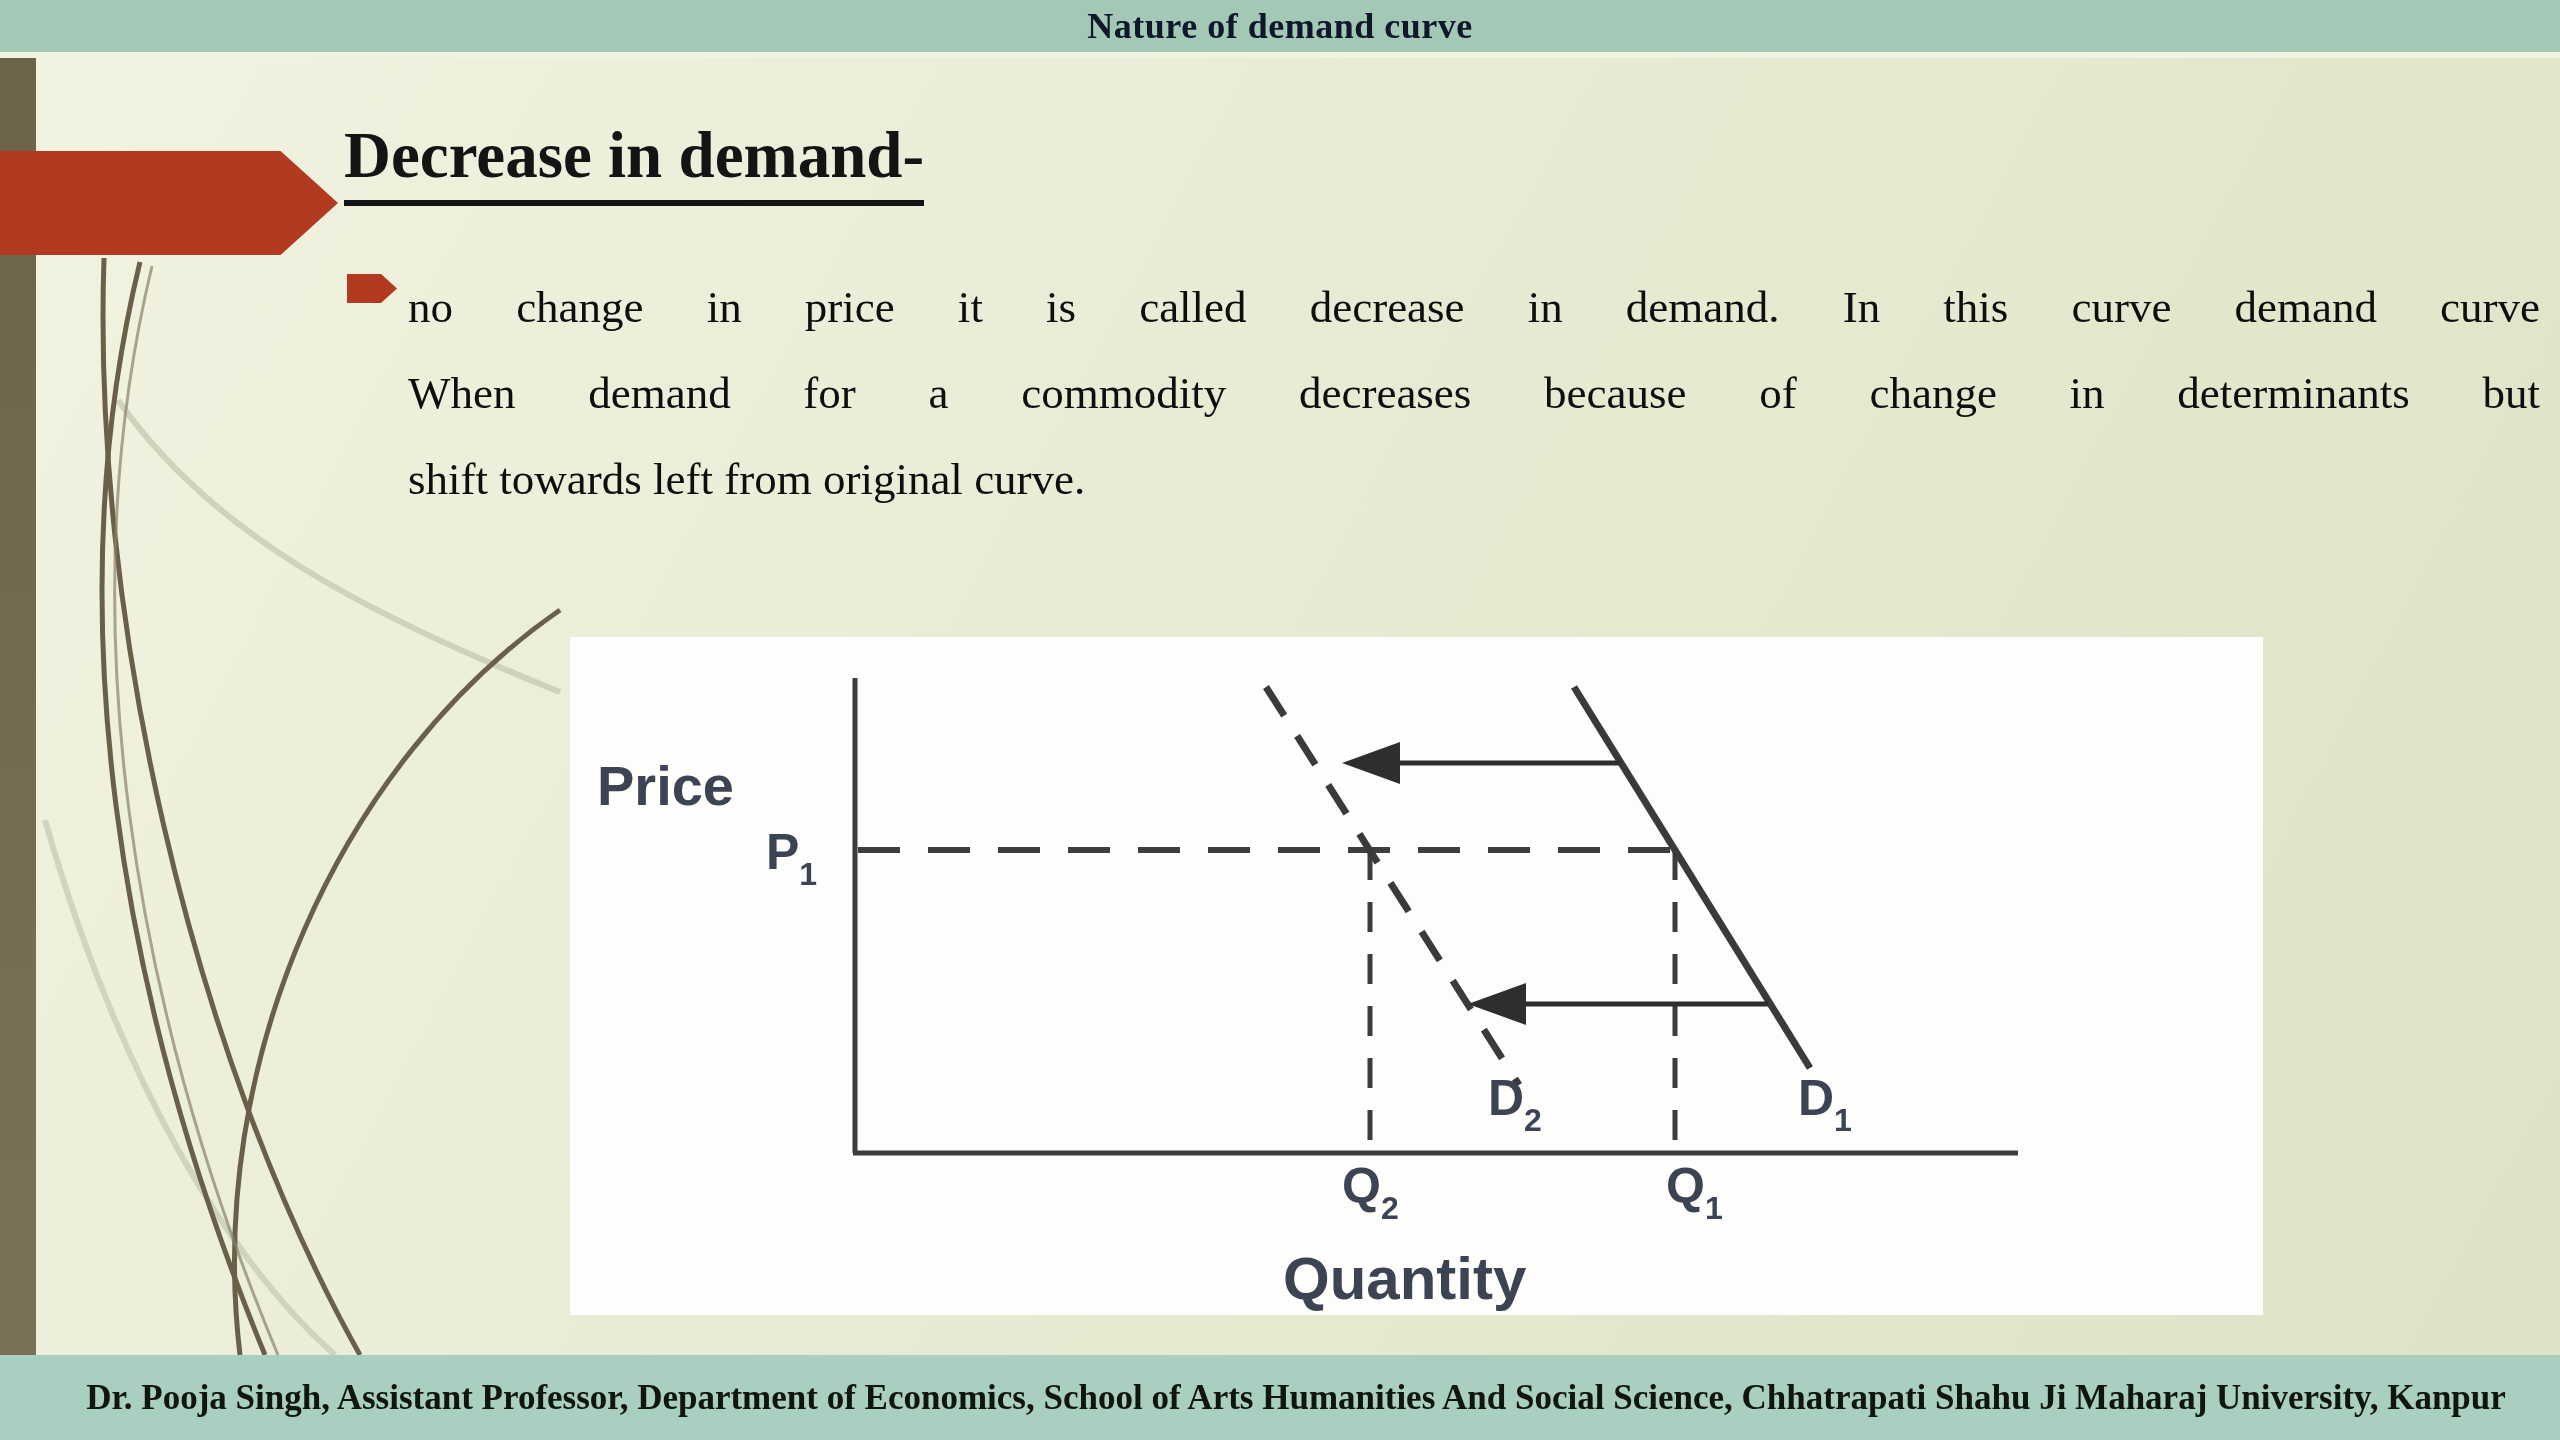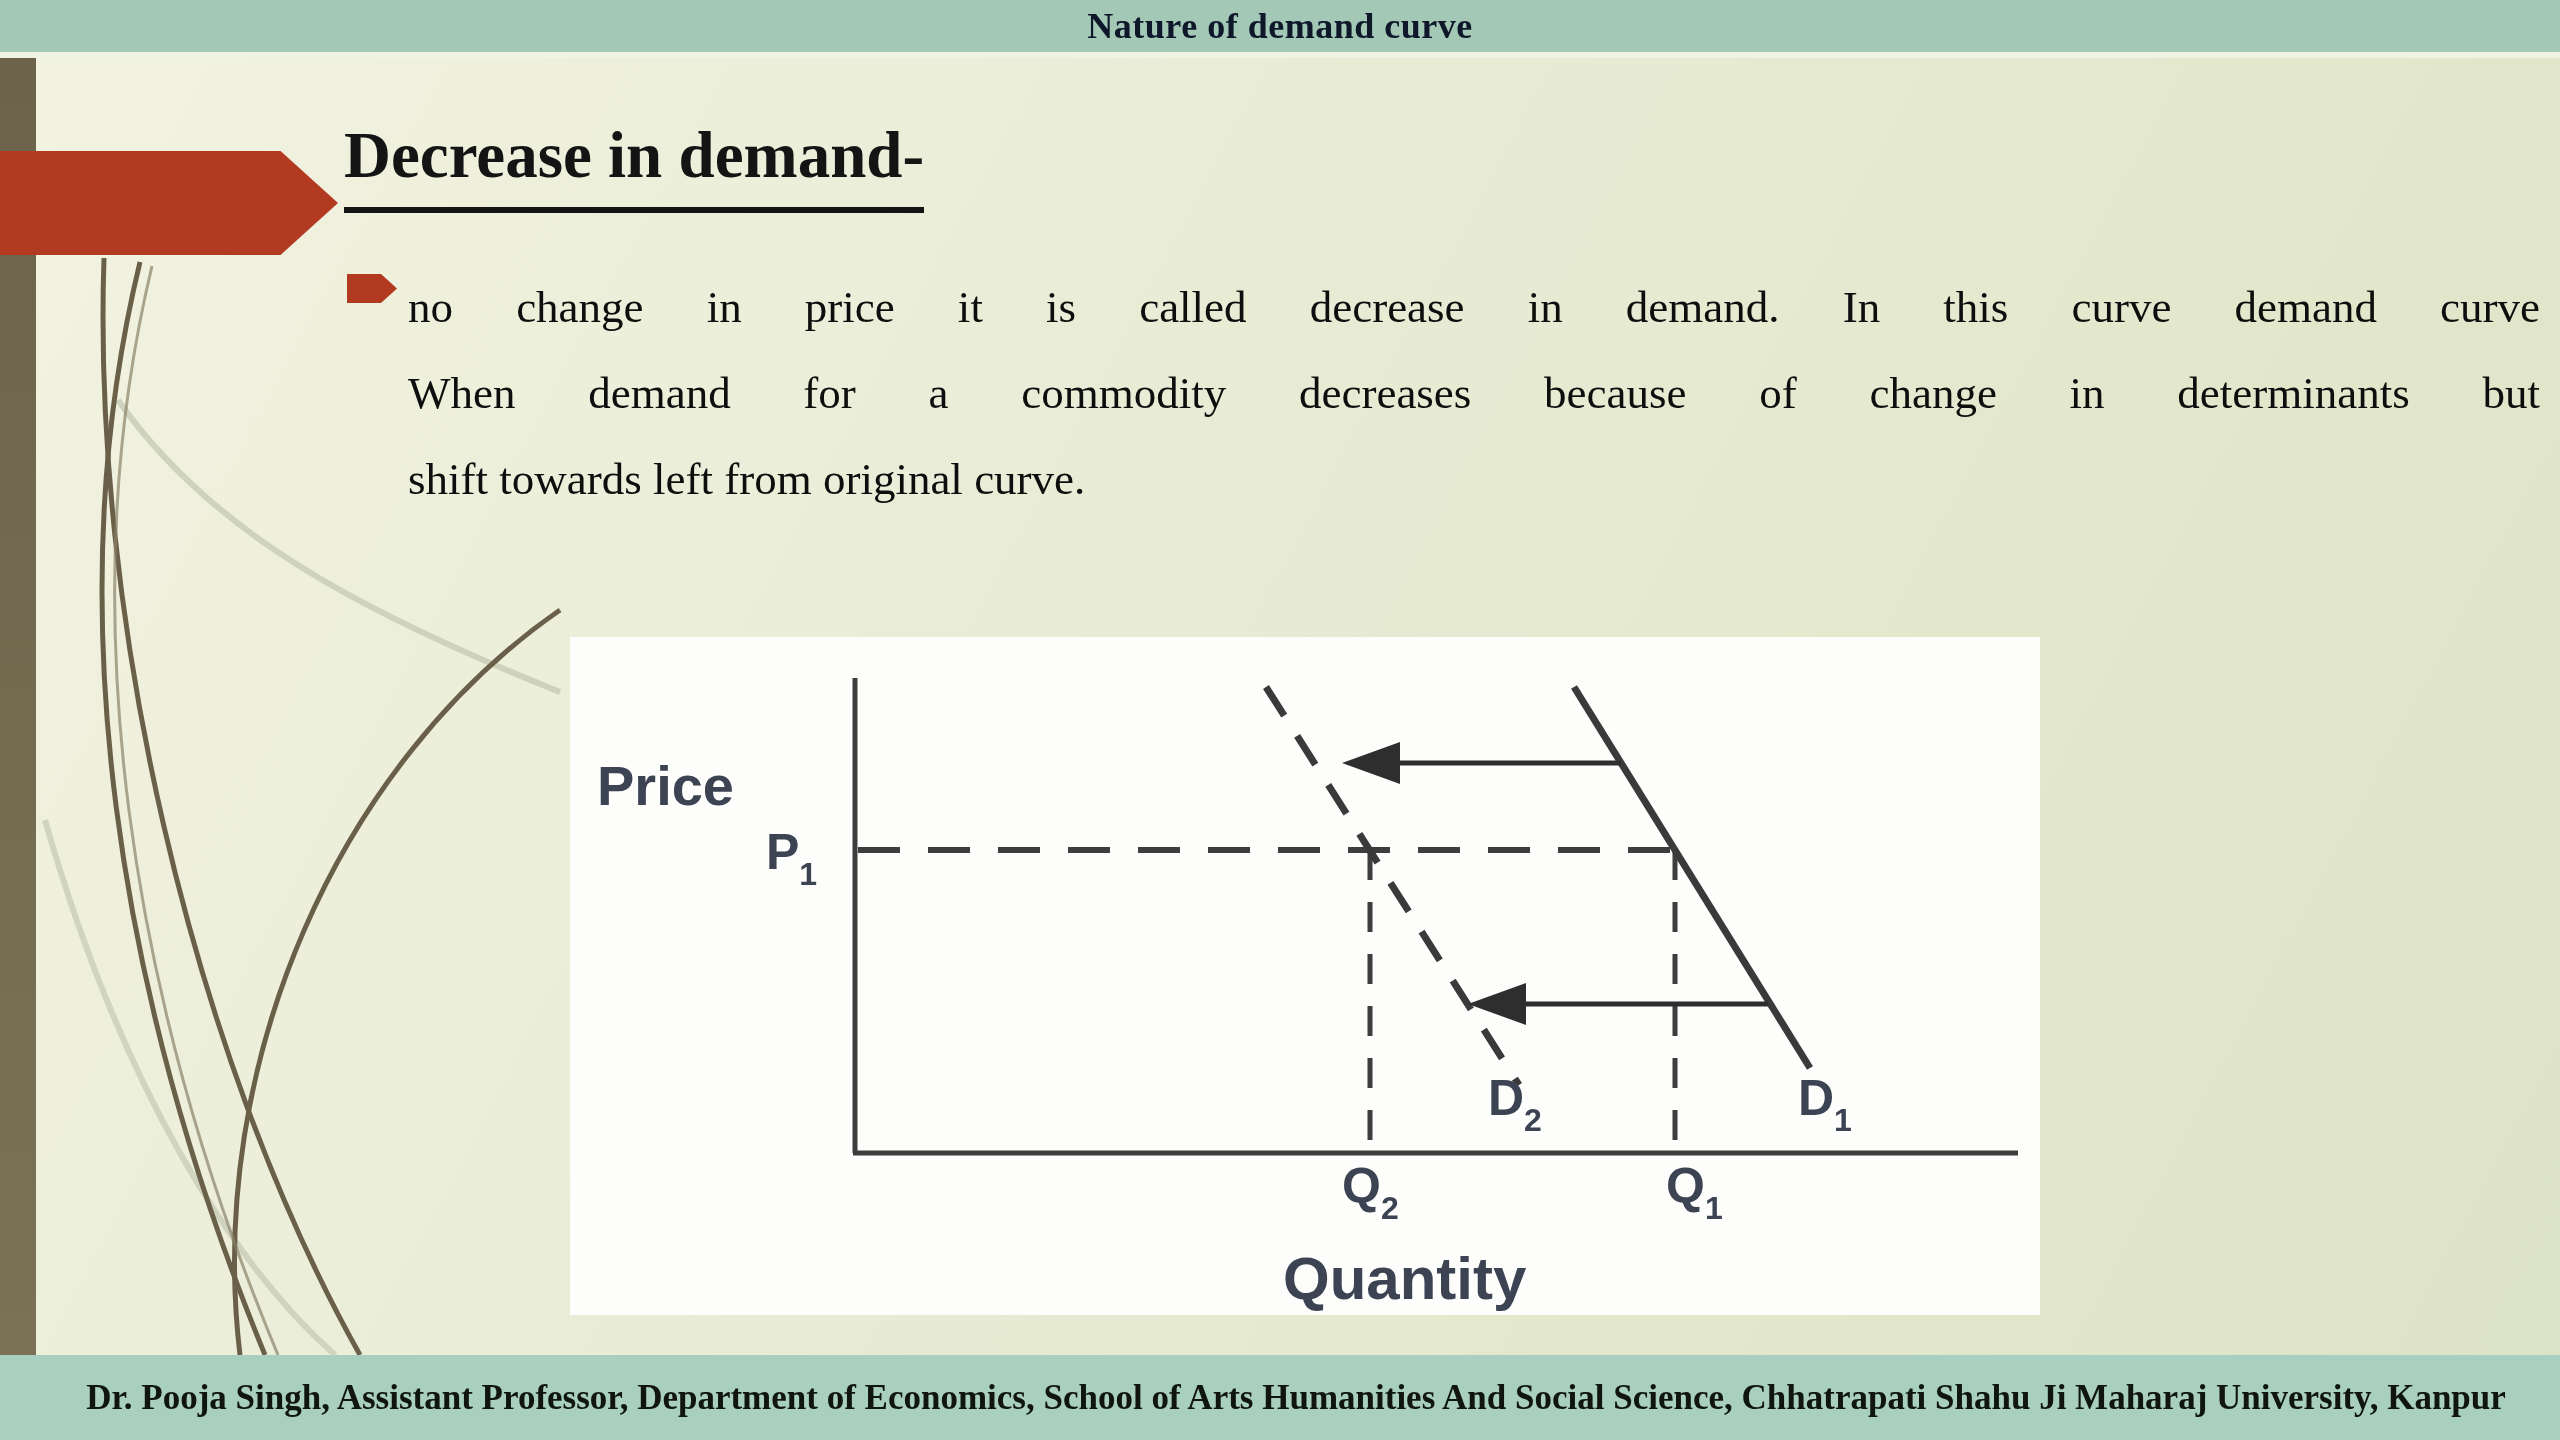--- a/index.html
+++ b/index.html
@@ -35,36 +35,36 @@
     position:absolute;left:0;top:151px;width:338px;height:104px;
     background:#b23a21;
     clip-path:polygon(0 0,83% 0,100% 50%,83% 100%,0 100%);
     z-index:10;
   }
   
   .title{
     position:absolute;left:344px;top:118px;z-index:12;
     font-weight:bold;font-size:65px;color:#141414;
   }
-  .title .u{border-bottom:6px solid #141414;padding-bottom:16px;}
+  .title .u{border-bottom:6px solid #141414;padding-bottom:9px;}
   
   .bullet-block{position:absolute;left:408px;top:264px;width:2132px;z-index:12;}
   .bullet-glyph{
     position:absolute;left:347px;top:274px;width:50px;height:29px;
     background:#b23a21;
     clip-path:polygon(0 0,68% 0,100% 50%,68% 100%,0 100%);
     z-index:12;
   }
   .bline{
     font-size:45px;color:#0e0e0e;line-height:86px;height:86px;
     text-align:justify;text-align-last:justify;white-space:normal;
   }
   .bline.last{text-align:left;text-align-last:left;}
   
-  .chart-panel{position:absolute;left:570px;top:637px;width:1470px;height:678px;background:#fdfdfb;z-index:15;}
+  .chart-panel{position:absolute;left:570px;top:637px;width:1693px;height:678px;background:#fdfdfb;z-index:15;}
   .chart-panel svg{display:block;}
   .clbl{font-family:"Liberation Sans", sans-serif;font-weight:bold;fill:#3c4353;}
 </style>
 </head>
 <body>
 
 <div class="slide">
 
   <svg class="curves" viewBox="0 0 620 1303">
     <path d="M 118,348 C 210,480 360,560 560,640" stroke="#c9cdb6" stroke-width="6" fill="none" opacity="0.85"></path>

